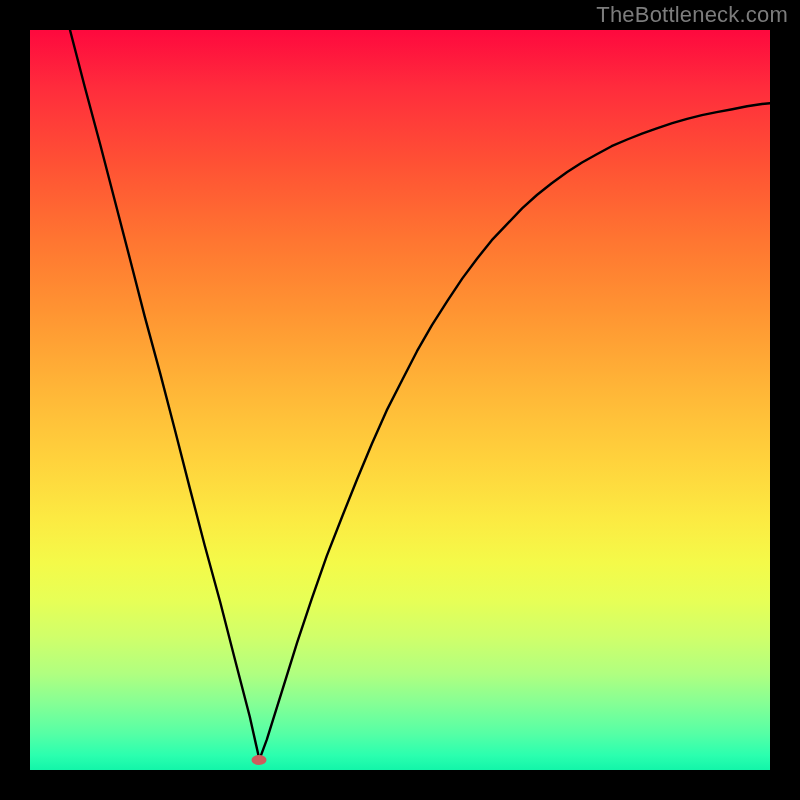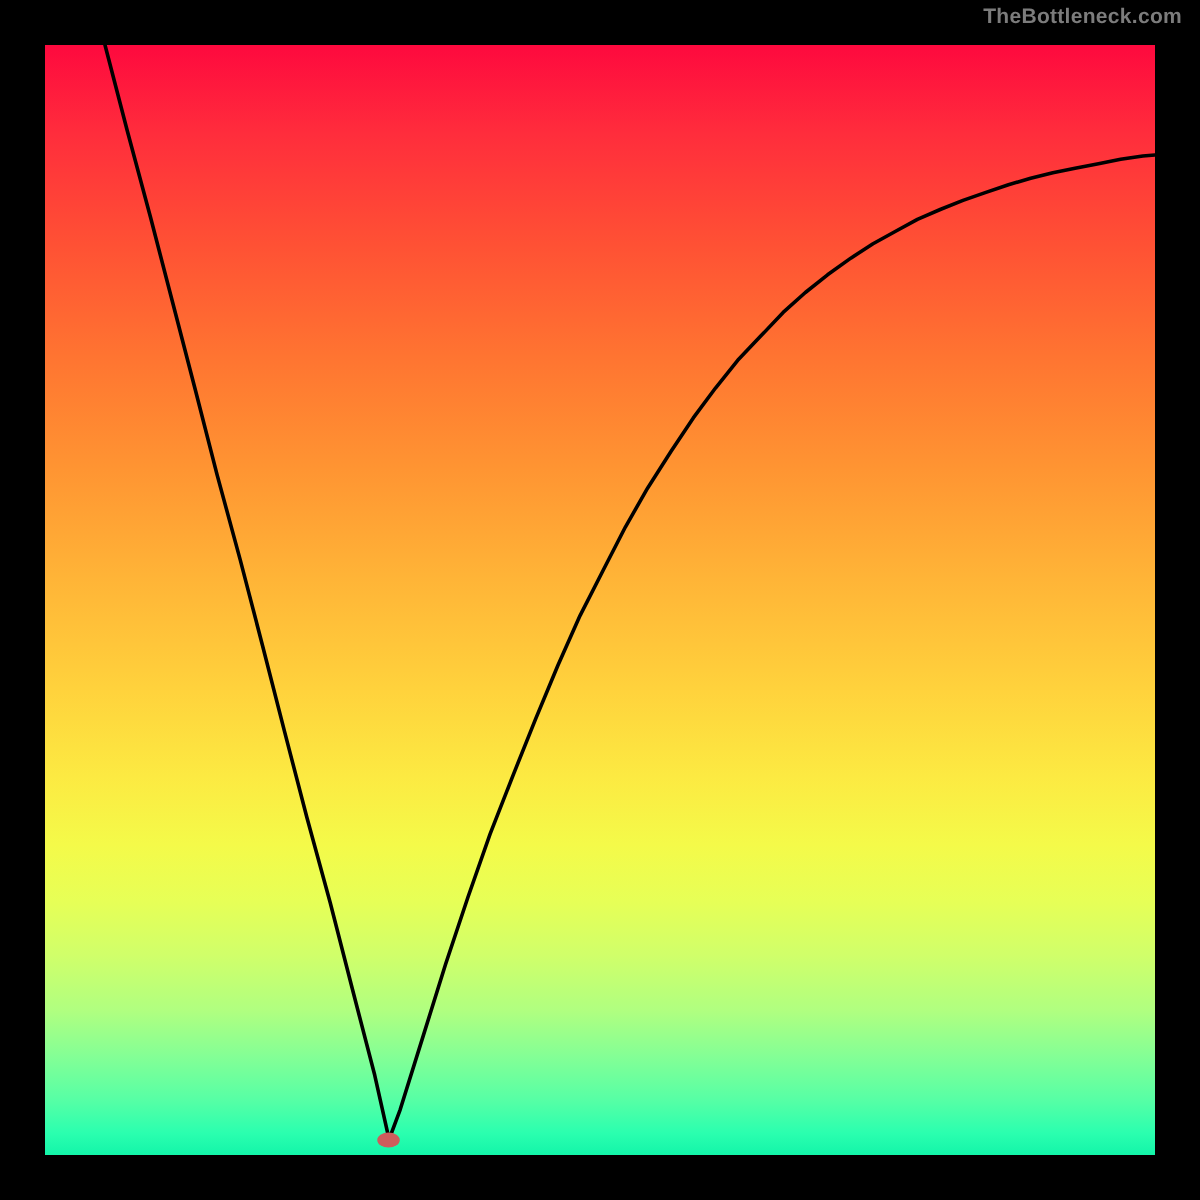--- a/index.html
+++ b/index.html
@@ -24,22 +24,22 @@
     left: 30px;
     width: 740px;
     height: 740px;
     overflow: hidden;
   }
   .watermark {
     position: absolute;
     top: 2px;
     right: 12px;
     color: #7c7c7c;
-    font-size: 14px;
-    font-weight: 700;
+    font-size: 22px;
+    font-weight: 400;
     letter-spacing: 0.2px;
     user-select: none;
     text-align: right;
   }
   .gradient-bg {
     position: absolute;
     inset: 0;
     background: linear-gradient(
       to bottom,
       #fe093e 0%,

